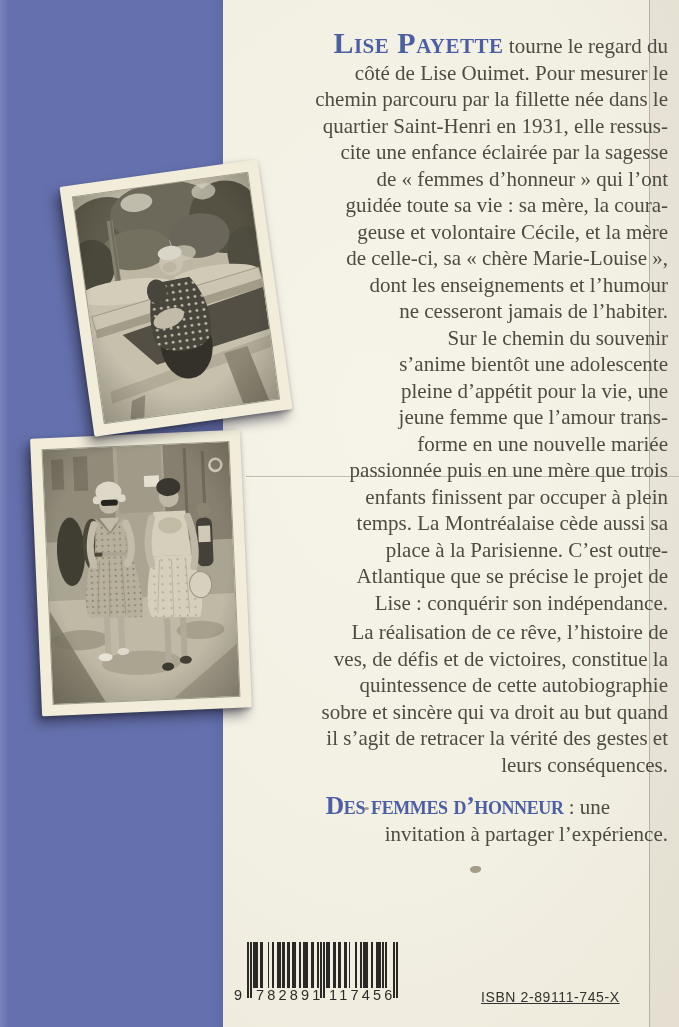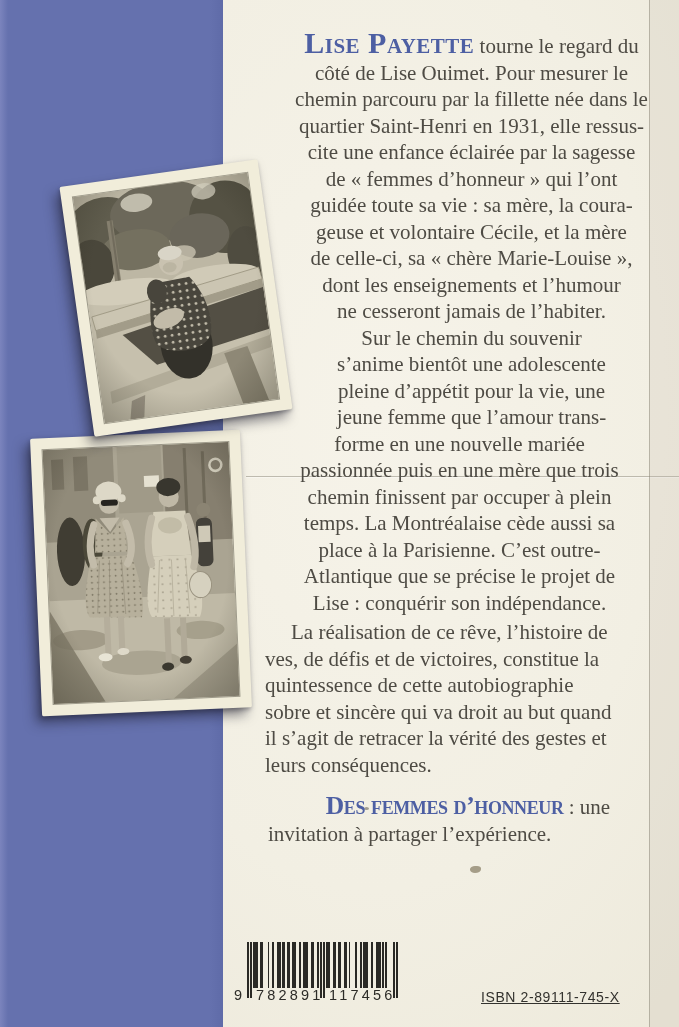--- a/index.html
+++ b/index.html
@@ -21,21 +21,21 @@
          box-shadow:-6px 7px 12px rgba(28,28,44,.5), -1px 2px 4px rgba(28,28,44,.35);}
   .photo svg{display:block;outline:1px solid rgba(90,86,72,.55);}
   .photo1{left:76px;top:172px;width:200px;height:252px;padding:0;transform:rotate(-8deg);z-index:3;}
   .photo1 svg{margin:12px;}
   .photo2{left:36px;top:434px;width:210px;height:278px;transform:rotate(-2.5deg);z-index:2;}
   .photo2 svg{margin:12px;}
 
   
   .text-block{position:absolute;left:225px;top:33px;width:443px;
               font-size:21px;line-height:26.5px;color:#4e4b44;z-index:4;}
-  .tline{white-space:nowrap;}
+  .tline{white-space:nowrap;text-align:right;}
   .wrapA{float:left;width:50px;height:265px;margin-top:120px;}
   .wrapB{float:left;clear:left;width:26px;height:185px;}
   .para{margin:0;}
   #p1,#p2{text-align:center;}
   #p3{text-align:left;margin-top:3px;margin-left:40px;}
   #p3 .tline:first-child{text-indent:26px;}
   #p4{text-align:left;margin-top:16px;margin-left:43px;}
   .p4first{text-align:center;}
   .author{font-variant:small-caps;font-weight:bold;color:#4d5fa3;font-size:30px;line-height:1px;letter-spacing:.5px;}
   .booktitle{font-variant:small-caps;font-weight:bold;color:#4d5fa3;font-size:25.5px;line-height:1px;letter-spacing:-.4px;}
@@ -192,21 +192,21 @@
         <div class="tline">ne cesseront jamais de l’habiter.</div>
       </div>
 
     <div class="para" id="p2">
         <div class="tline">Sur le chemin du souvenir</div>
         <div class="tline">s’anime bientôt une adolescente</div>
         <div class="tline">pleine d’appétit pour la vie, une</div>
         <div class="tline">jeune femme que l’amour trans-</div>
         <div class="tline">forme en une nouvelle mariée</div>
         <div class="tline">passionnée puis en une mère que trois</div>
-        <div class="tline">chemin finissent par occuper à plein</div>
+        <div class="tline">enfants finissent par occuper à plein</div>
         <div class="tline">temps. La Montréalaise cède aussi sa</div>
         <div class="tline">place à la Parisienne. C’est outre-</div>
         <div class="tline">Atlantique que se précise le projet de</div>
         <div class="tline">Lise : conquérir son indépendance.</div>
       </div>
     <div class="para" id="p3">
         <div class="tline">La réalisation de ce rêve, l’histoire de</div>
         <div class="tline">ves, de défis et de victoires, constitue la</div>
         <div class="tline">quintessence de cette autobiographie</div>
         <div class="tline">sobre et sincère qui va droit au but quand</div>

